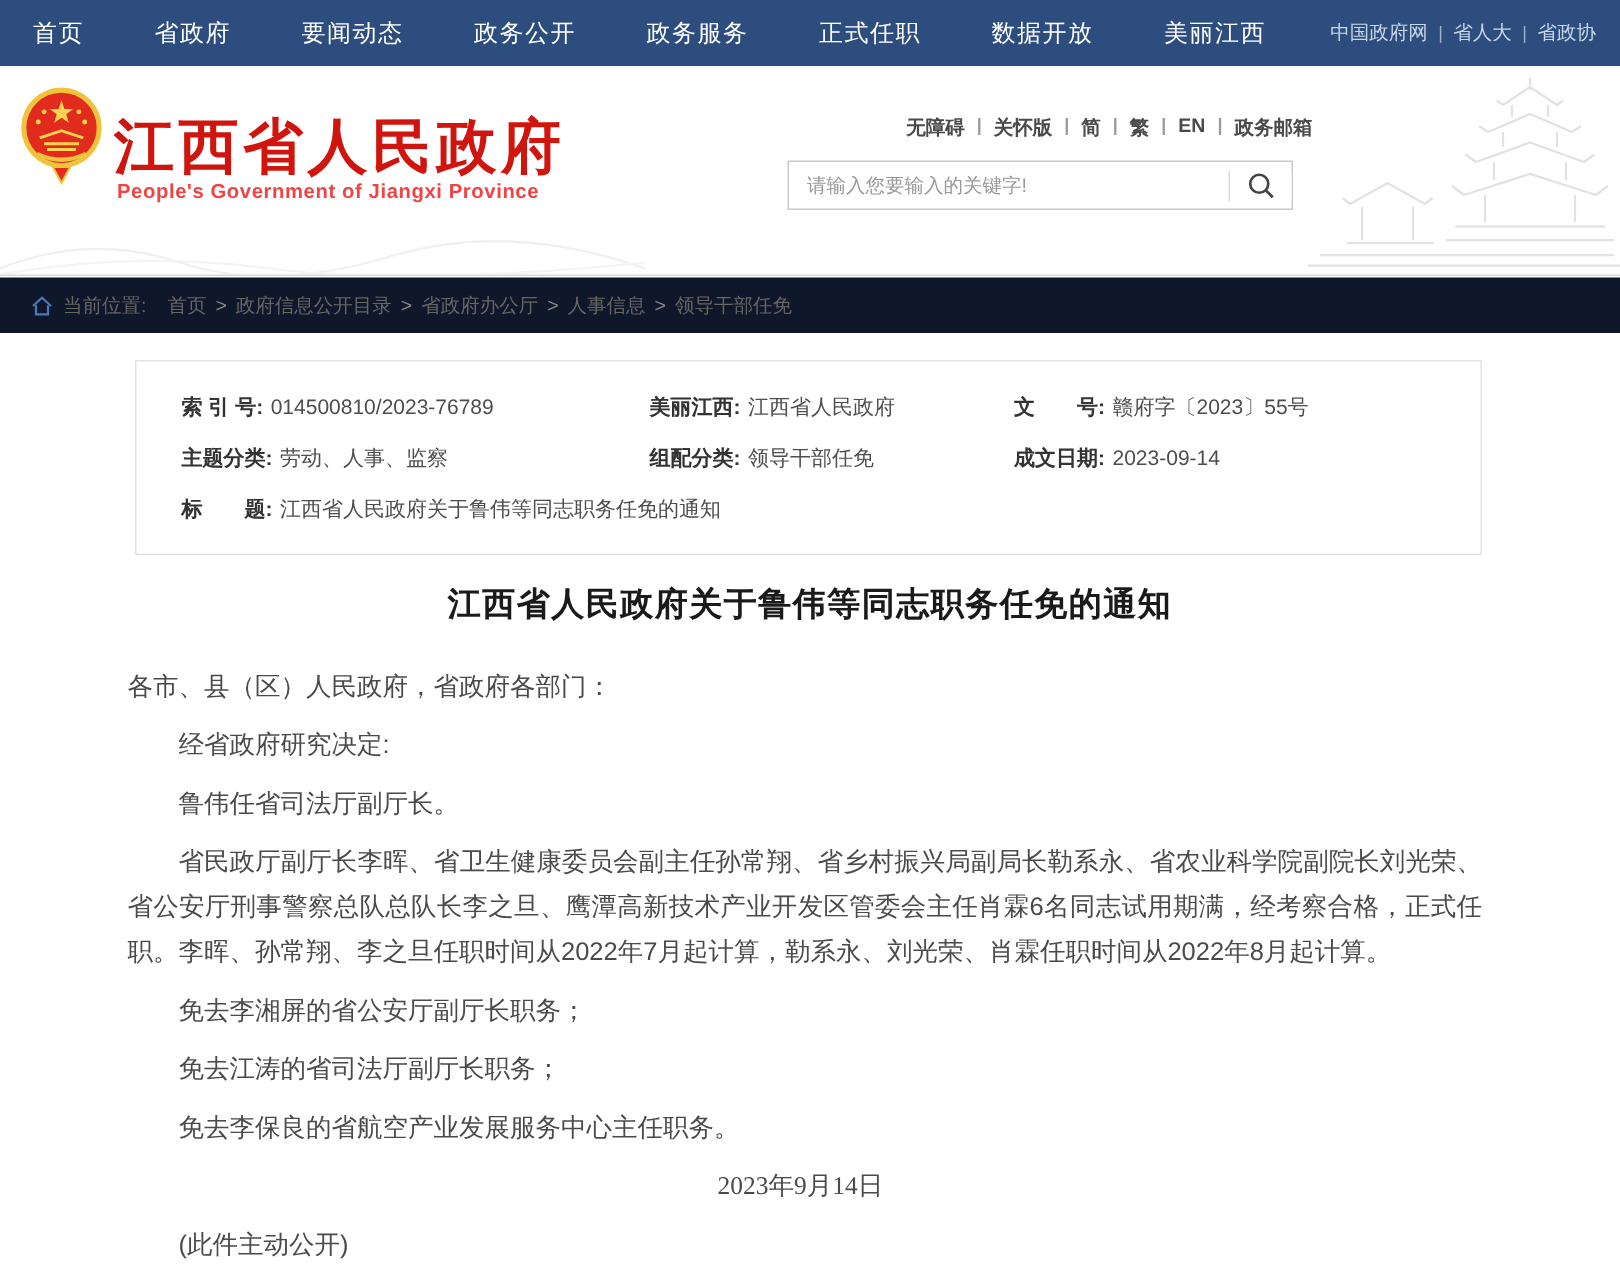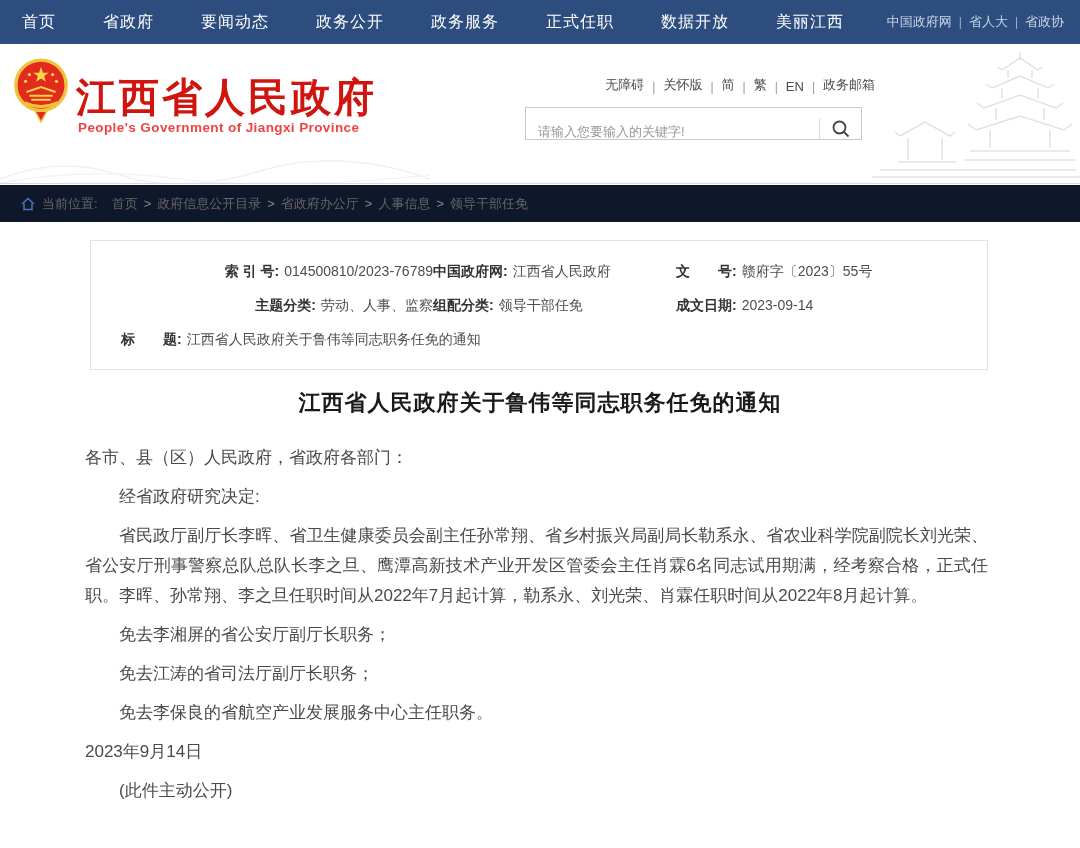--- a/index.html
+++ b/index.html
@@ -31,27 +31,27 @@
   .site-title {
     position:absolute; left:76px; top:26px;
     font-size:40px; font-weight:bold; color:#d0140e; letter-spacing:3px; white-space:nowrap;
   }
   .site-sub {
     position:absolute; left:78px; top:76px;
     font-size:13.5px; font-weight:bold; color:#ef4444; letter-spacing:0.4px; white-space:nowrap;
   }
   .quick-links {
     position:absolute; right:205px; top:32px;
-    display:flex; align-items:flex-end; gap:8px;
+    display:flex; align-items:flex-start; gap:8px;font-weight:bold;
   }
   .quick-links a { color:#4a4a4a; font-size:13px; }
   .quick-links .sep { color:#9a9a9a; font-size:12px; }
   .searchbox {
     position:absolute; left:525px; top:63px; width:337px; height:33px;
-    border:1px solid #c9c9c9; background:#fff; display:flex; align-items:flex-end;
+    border:1px solid #c9c9c9; background:#fff; display:flex; align-items:center;
   }
   .searchbox input {
     flex:1; border:none; outline:none; padding:0 12px; font-size:13px; color:#333;
     font-family:"Liberation Sans","DejaVu Sans",sans-serif;
   }
   .searchbox input::placeholder { color:#999; }
   .search-btn {
     width:42px; border:none; border-left:1px solid #d8d8d8; background:#fff;
     display:flex; align-items:center; justify-content:center; cursor:pointer;
   }
@@ -68,38 +68,38 @@
   .breadcrumb .bc-label { color:#666; margin-right:8px; }
   .breadcrumb .sep { color:#888; }
 
   
   .meta-box {
     position:absolute; left:90px; top:240px; width:898px;
     border:1px solid #e3e3e3; background:#fff; padding:14px 0 12px;
   }
   .meta-row { display:flex; padding:8px 0 8px 30px; }
   .meta-cell { display:flex; white-space:nowrap; }
-  .meta-cell.c1 { width:312px;justify-content:flex-end; }
+  .meta-cell.c1 { width:312px; }
   .meta-cell.c2 { width:243px; }
   .meta-cell.c3 { flex:1; }
   .ml { font-weight:bold; color:#333; font-size:14px; margin-right:5px; }
   .mv { color:#4d4d4d; font-size:14px; }
 
   
   .doc-title {
     position:absolute; top:388px; left:0; width:1080px; text-align:center;
     font-size:22px; font-weight:bold; color:#1a1a1a; letter-spacing:1px;
   }
   .doc-body {
     position:absolute; left:85px; top:443px; width:903px;
     font-size:17px; color:#4a4a4a;
   }
   .doc-body p { line-height:30px; margin-bottom:9px; text-align:justify; }
   .doc-body p.indent { text-indent:2em; }
-  .doc-body p.doc-date { text-align:left; padding-right:6px; }
+  .doc-body p.doc-date { text-align:center; padding-right:6px;font-family:Liberation Serif, serif; }
 </style>
 </head>
 <body>
 
 <nav class="topnav">
   <div class="nav-items">
     <a class="nav-item">首页</a>
     <a class="nav-item">省政府</a>
     <a class="nav-item">要闻动态</a>
     <a class="nav-item">政务公开</a>
@@ -210,21 +210,21 @@
 
 <main>
 
   <section class="meta-box">
     <div class="meta-row">
       <div class="meta-cell c1">
         <span class="ml">索 引 号:</span>
         <span class="mv">014500810/2023-76789</span>
       </div>
       <div class="meta-cell c2">
-        <span class="ml">中国政府网:</span>
+        <span class="ml">美丽江西:</span>
         <span class="mv">江西省人民政府</span>
       </div>
       <div class="meta-cell c3">
         <span class="ml">文　　号:</span>
         <span class="mv">赣府字〔2023〕55号</span>
       </div>
     </div>
     <div class="meta-row">
       <div class="meta-cell c1">
         <span class="ml">主题分类:</span>
@@ -245,20 +245,21 @@
         <span class="mv">江西省人民政府关于鲁伟等同志职务任免的通知</span>
       </div>
     </div>
   </section>
 
   <h1 class="doc-title">江西省人民政府关于鲁伟等同志职务任免的通知</h1>
 
   <div class="doc-body">
     <p>各市、县（区）人民政府，省政府各部门：</p>
     <p class="indent">经省政府研究决定:</p>
+    <p class="indent">鲁伟任省司法厅副厅长。</p>
     <p class="indent">省民政厅副厅长李晖、省卫生健康委员会副主任孙常翔、省乡村振兴局副局长勒系永、省农业科学院副院长刘光荣、省公安厅刑事警察总队总队长李之旦、鹰潭高新技术产业开发区管委会主任肖霖6名同志试用期满，经考察合格，正式任职。李晖、孙常翔、李之旦任职时间从2022年7月起计算，勒系永、刘光荣、肖霖任职时间从2022年8月起计算。</p>
     <p class="indent">免去李湘屏的省公安厅副厅长职务；</p>
     <p class="indent">免去江涛的省司法厅副厅长职务；</p>
     <p class="indent">免去李保良的省航空产业发展服务中心主任职务。</p>
     <p class="doc-date">2023年9月14日</p>
     <p class="indent">(此件主动公开)</p>
   </div>
 
 </main>
 

